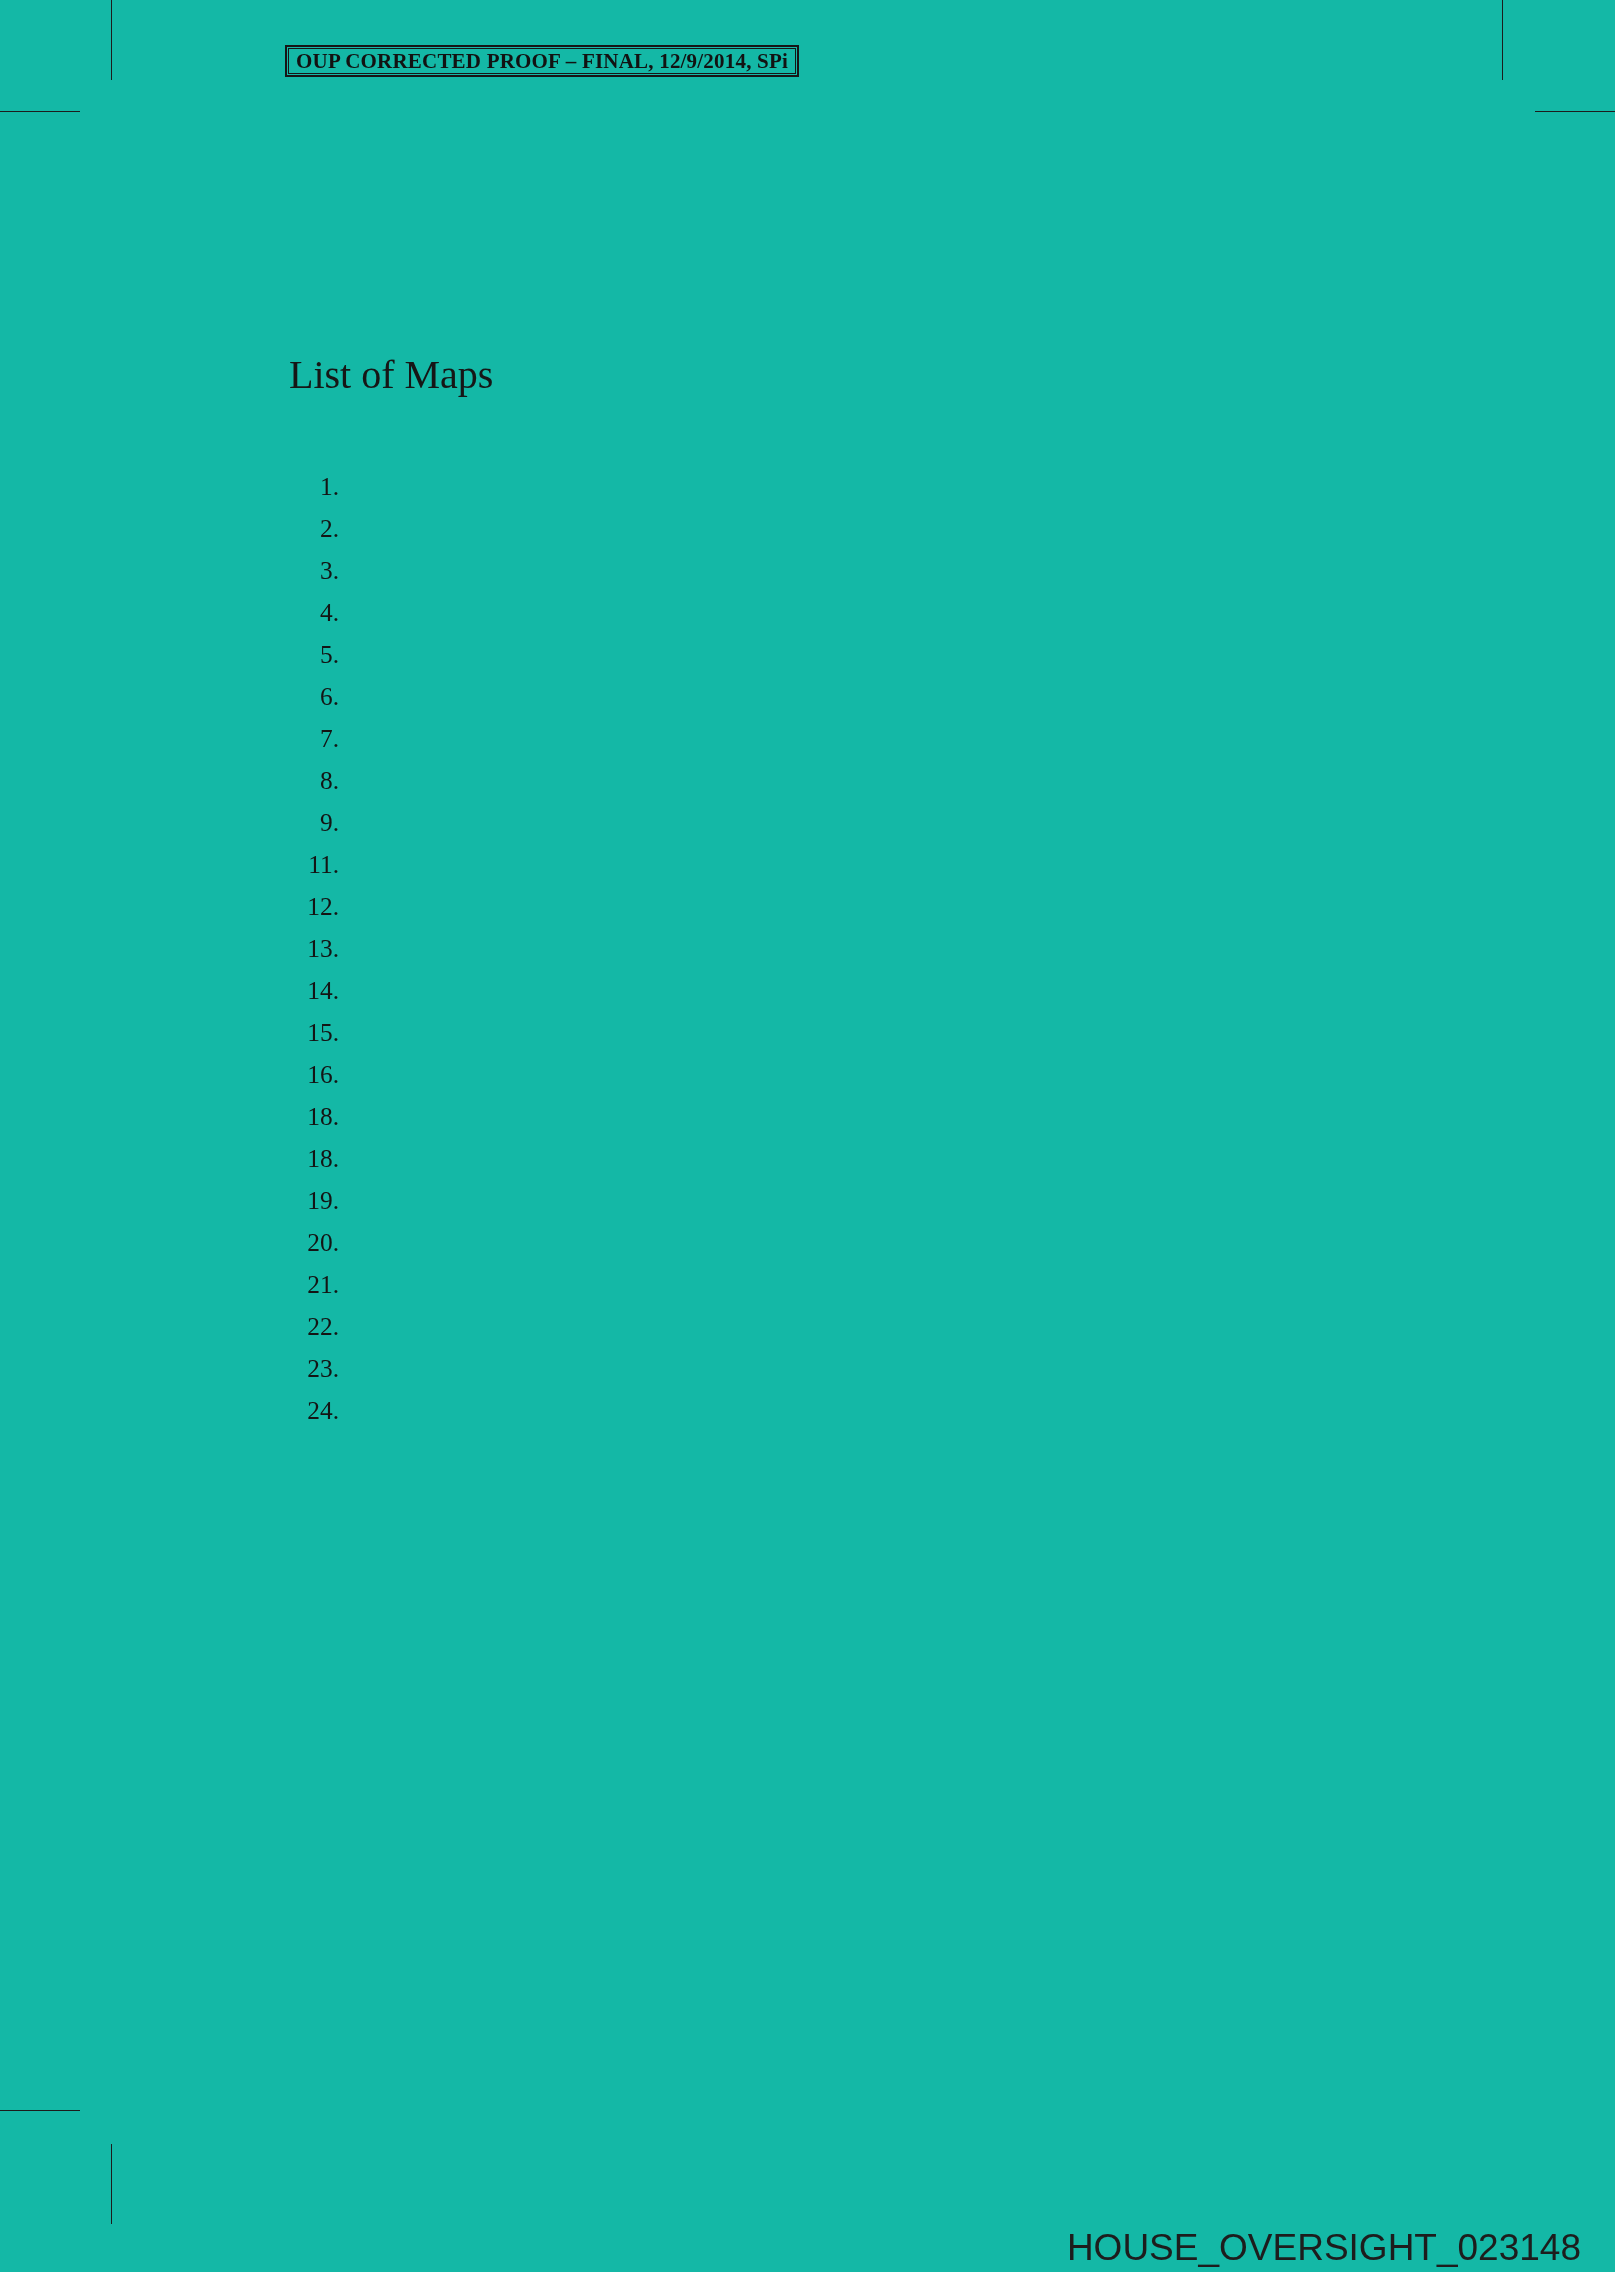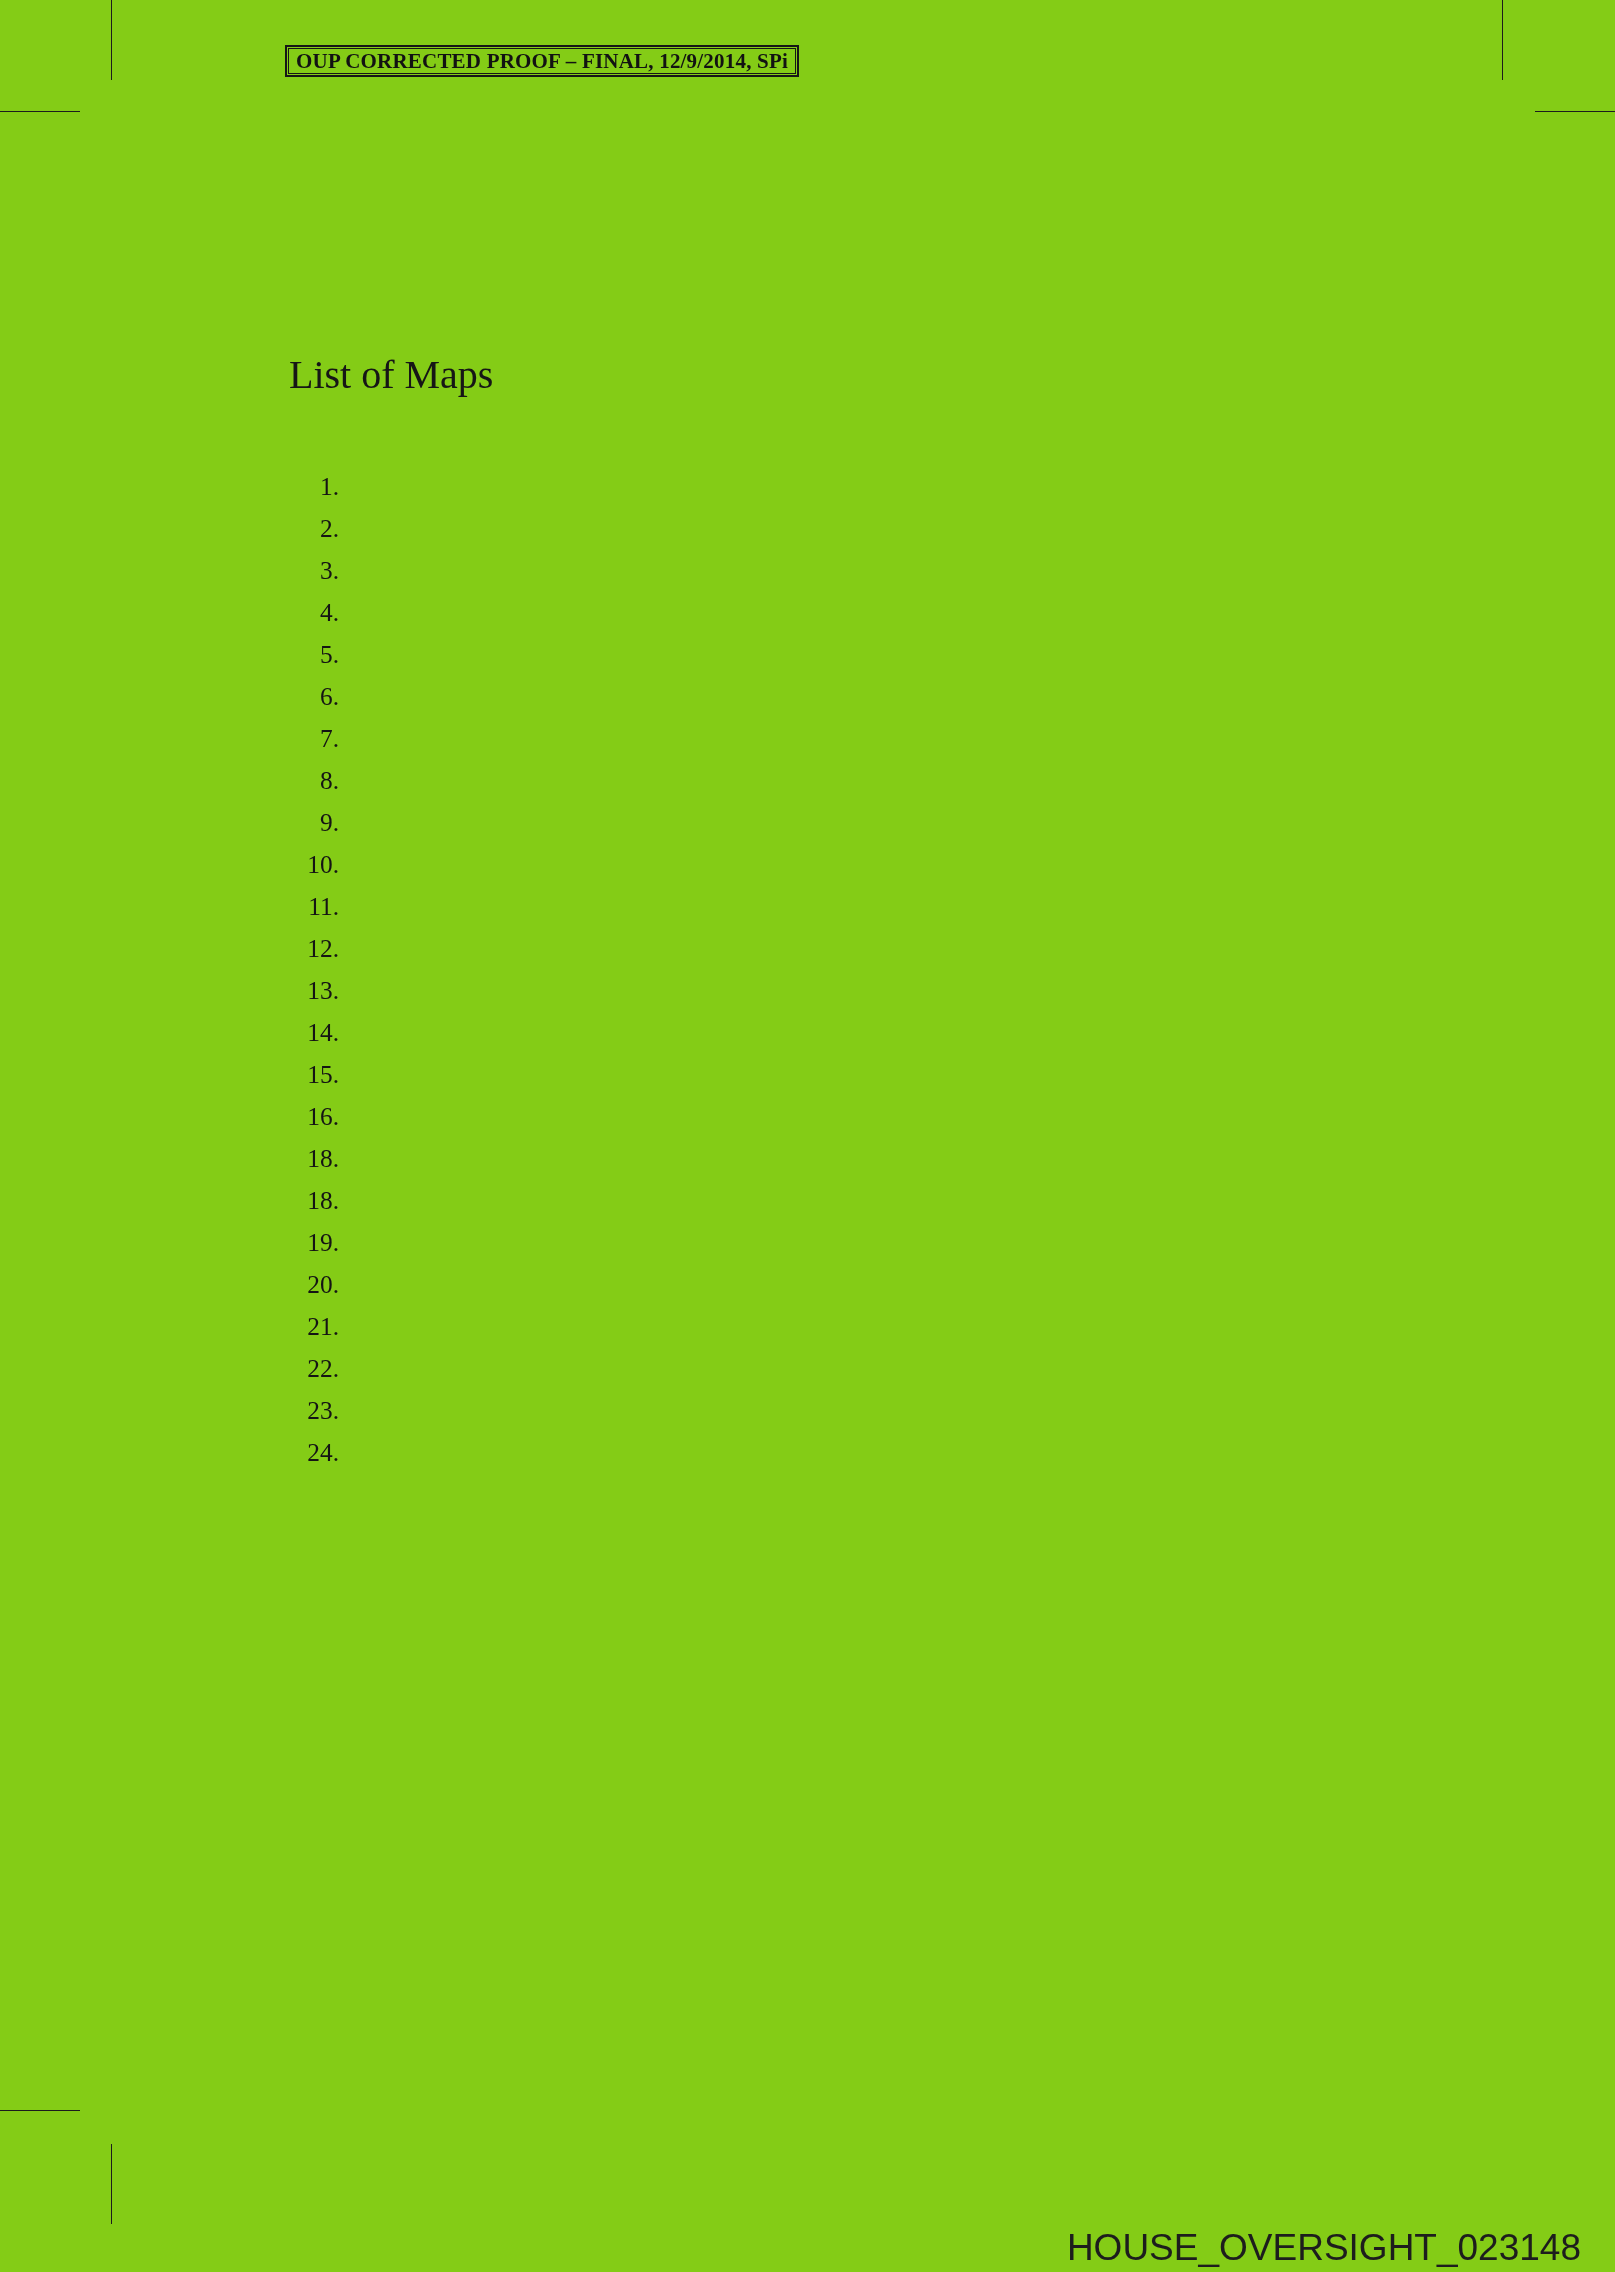--- a/index.html
+++ b/index.html
@@ -1,20 +1,20 @@
 <!DOCTYPE html>
 <html style="font-size:11px"><head>
 <meta charset="utf-8">
 <style>
   html, body { margin: 0; padding: 0; background: #ffffff; }
   .page {
     position: relative;
     width: 1616px;
     height: 2273px;
-    background: #84cc16;
+    background: #14b8a6;
     font-family: "Liberation Serif", serif;
     color: #141414;
     overflow: hidden;
   }
   
   .cm { position: absolute; background: #1c1c1c; }
   .cm-tl-v { left: 111px; top: 0;      width: 1.4px;   height: 80px; }
   .cm-tl-h { left: 0;     top: 111px;  width: 80px; height: 1.4px; }
   .cm-tr-v { left: 1502px; top: 0;     width: 1.4px;   height: 80px; }
   .cm-tr-h { left: 1535px; top: 111px; width: 80px; height: 1.4px; }
@@ -153,25 +153,20 @@
     <span class="num">8.</span>
     <span class="title">Israel and the Occupied Territories 1967</span>
     <span class="page">xlix</span>
   </li>
       <li class="map-row">
     <span class="num">9.</span>
     <span class="title">Oslo Accords 1994</span>
     <span class="page">l</span>
   </li>
       <li class="map-row">
-    <span class="num">10.</span>
-    <span class="title">Hebron Protocol 1997</span>
-    <span class="page">li</span>
-  </li>
-      <li class="map-row">
     <span class="num">11.</span>
     <span class="title">Wye Memorandum 1998</span>
     <span class="page">lii</span>
   </li>
       <li class="map-row">
     <span class="num">12.</span>
     <span class="title">Sharm el-Sheikh Memorandum 1999</span>
     <span class="page">liii</span>
   </li>
       <li class="map-row">

